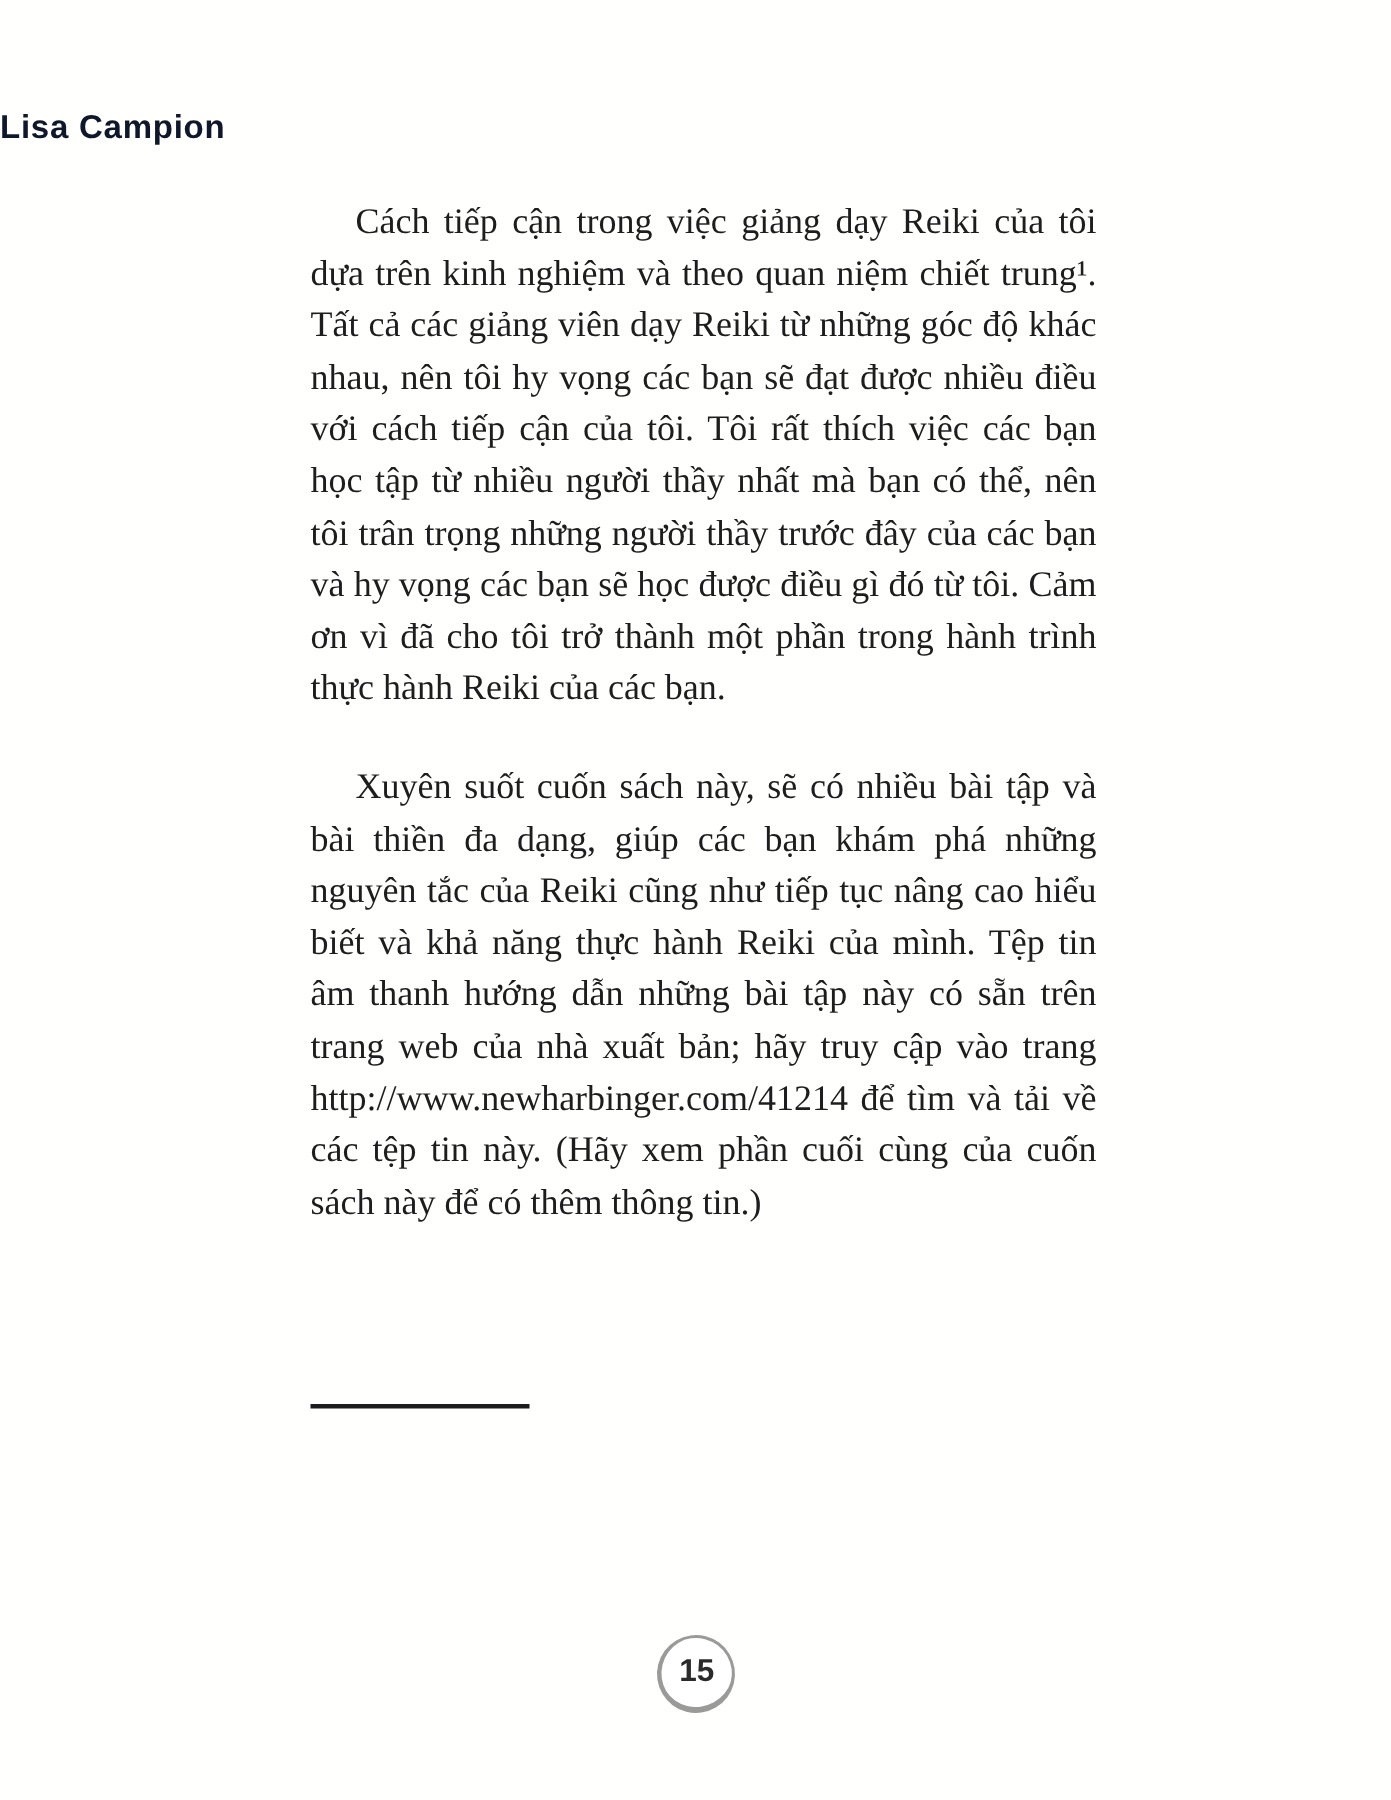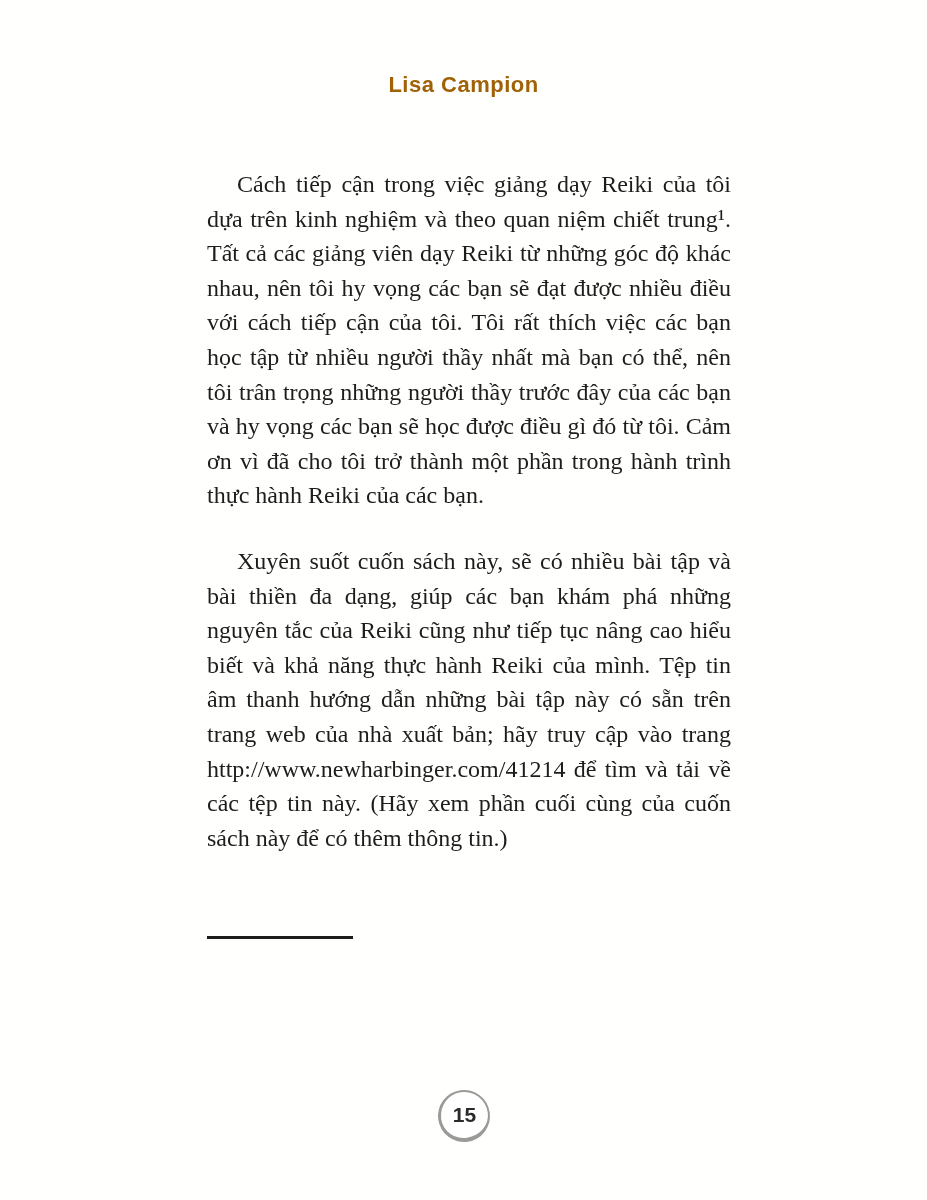--- a/index.html
+++ b/index.html
@@ -14,39 +14,39 @@
     font-family: "Liberation Serif", serif;
     color: #1d1d1d;
     overflow: hidden;
   }
 
   .running-header {
     position: absolute;
     top: 72px;
     left: 0;
     right: 0;
-    text-align: center;
+    text-align: left;
     font-family: "Liberation Sans", sans-serif;
     font-weight: 700;
     font-size: 22px;
     letter-spacing: 0.5px;
-    color: #a16207;
+    color: #0f172a;
   }
 
   .body-text {
     position: absolute;
     top: 131px;
     left: 207px;
     width: 524px;
     font-size: 24px;
     line-height: 34.6px;
     text-align: justify;
     color: #1d1d1d;
   }
-  .body-text p { text-indent: 30px; margin-top: 36px; }
+  .body-text p { text-indent: 30px; }
   .body-text p + p { margin-top: 31px; }
 
   .footnote-area {
     position: absolute;
     top: 936px;
     left: 207px;
     width: 524px;
   }
   .footnote-rule {
     width: 146px;

